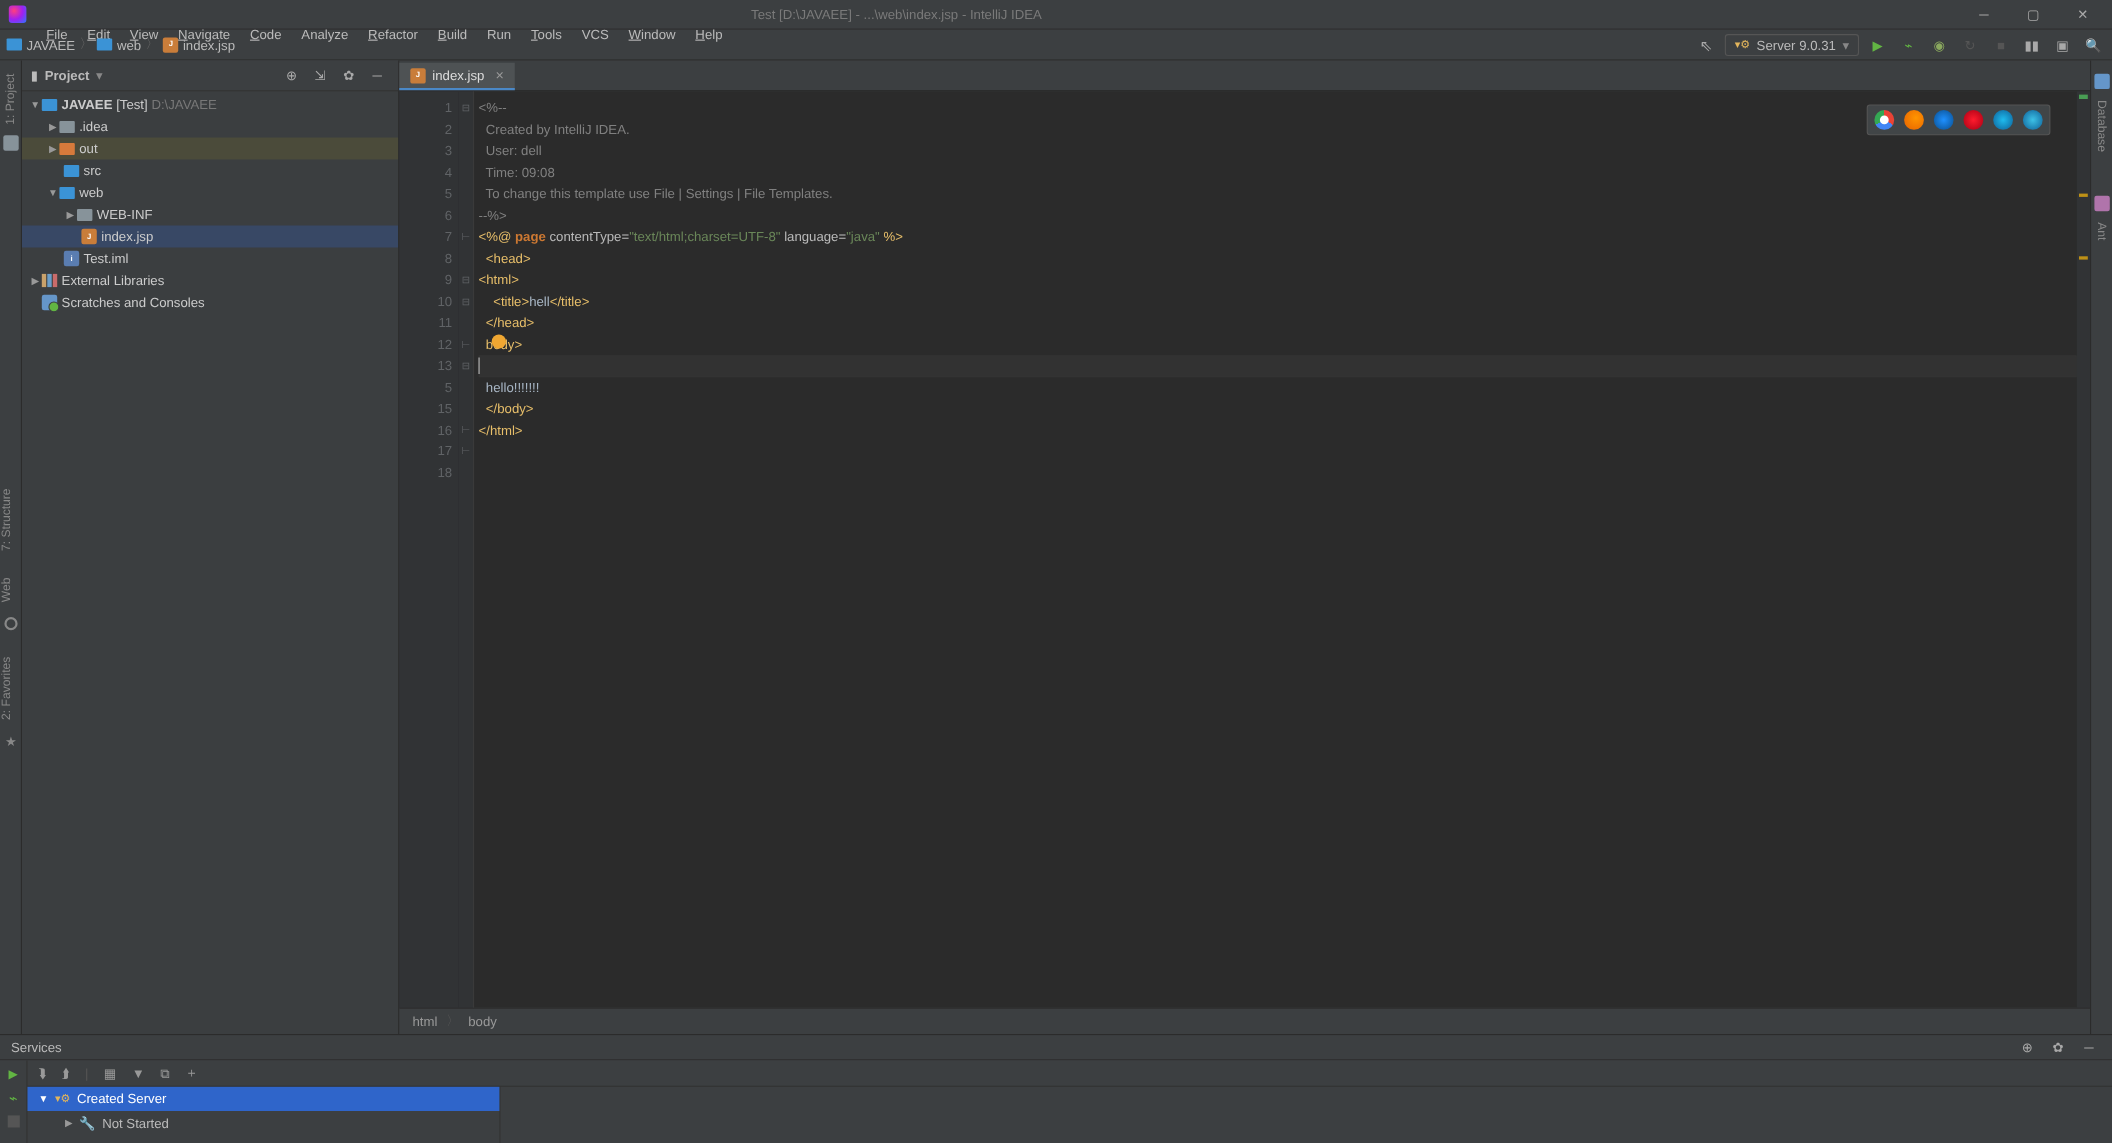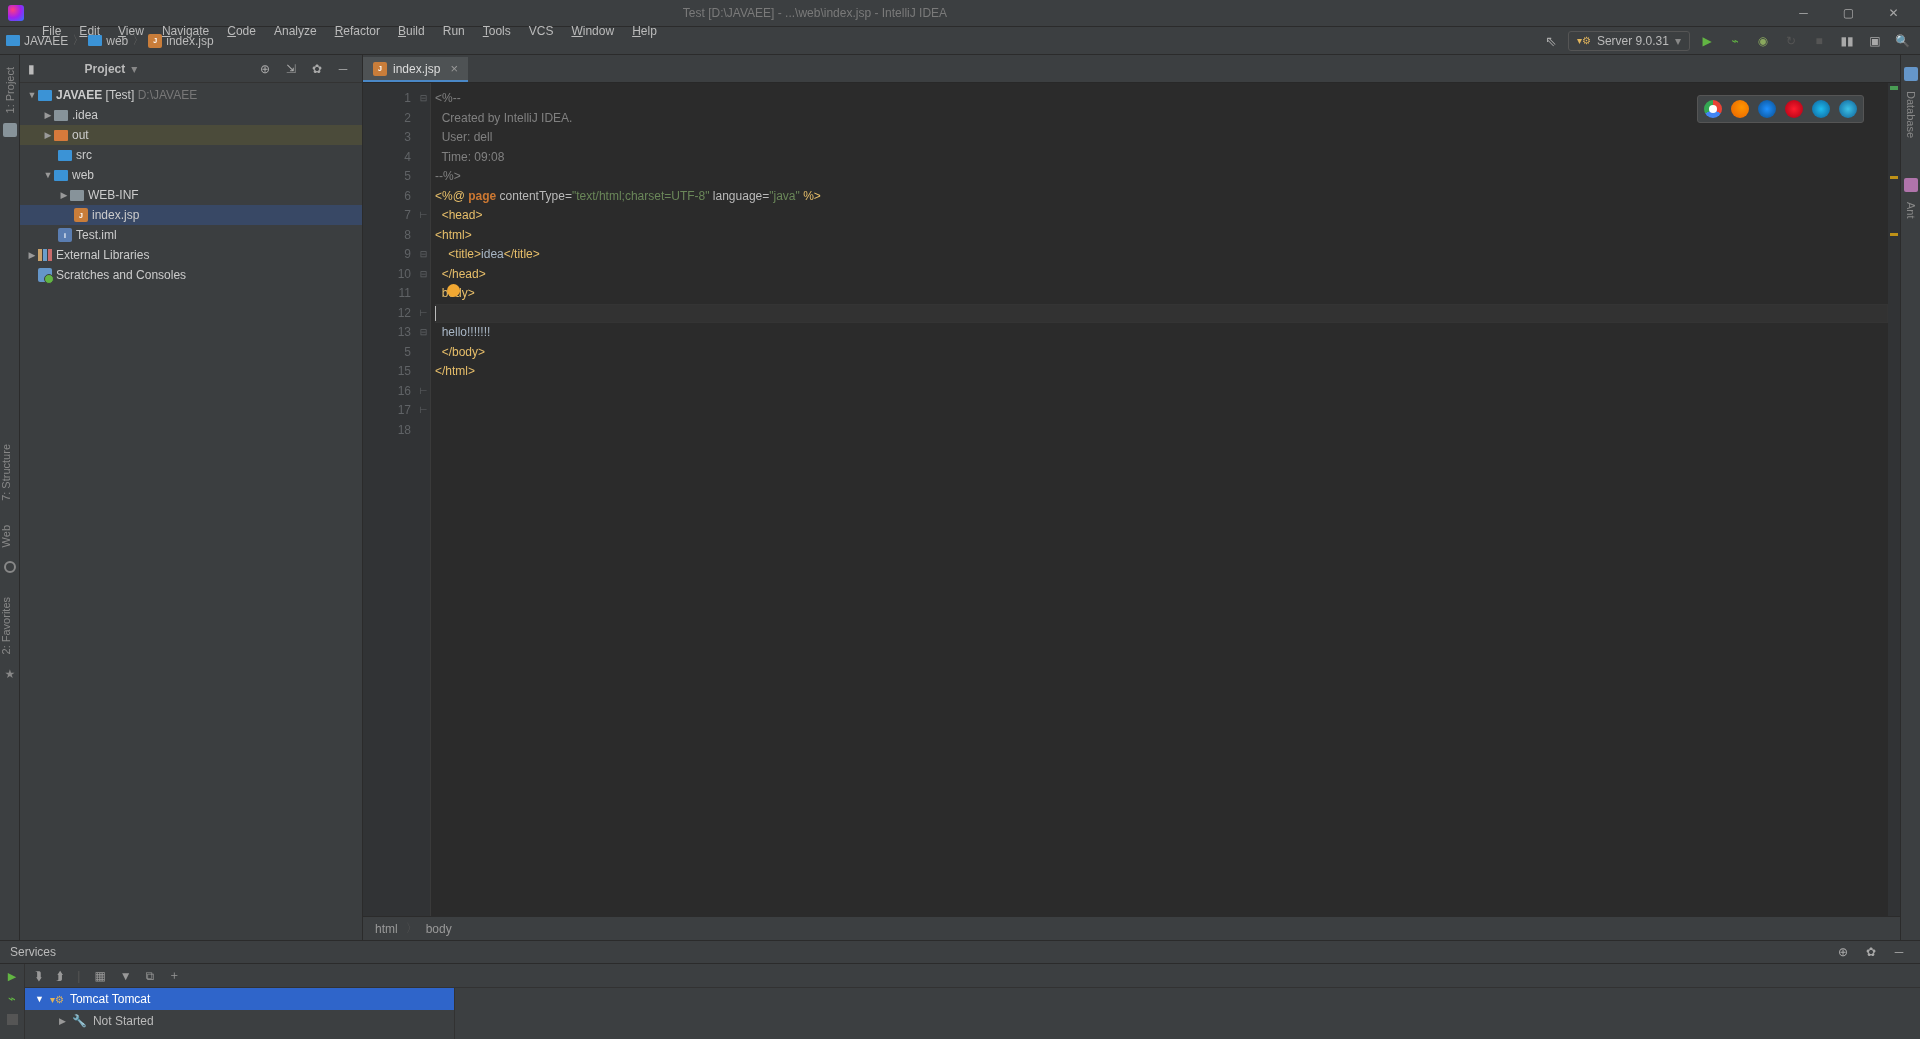--- a/index.html
+++ b/index.html
@@ -30,21 +30,21 @@
 .tool-btn.green { color: #62b543; }
 .tool-btn.disabled { color: #555; }
 
 .main { display: flex; height: 885px; }
 .left-gutter { width: 20px; background: #3c3f41; border-right: 1px solid #2b2b2b; display: flex; flex-direction: column; align-items: center; padding-top: 8px;}
 .gutter-text { writing-mode: vertical-rl; transform: rotate(180deg); color: #888; font-size: 11px; padding: 4px 0; cursor: pointer; }
 .gutter-icon { width: 14px; height: 14px; background: #87939a; border-radius: 2px; margin: 6px 0; }
 
 .project-panel { width: 343px; background: #3b3e40; border-right: 1px solid #2b2b2b; display: flex; flex-direction: column; }
 .panel-header { height: 28px; display: flex; align-items: center; padding: 0 8px; background: #3c3f41; border-bottom: 1px solid #333; }
-.panel-title { font-weight: bold; color: #bbb; margin-left: 44px; }
+.panel-title { font-weight: bold; color: #bbb; }
 .panel-tools { margin-left: auto; display: flex; gap: 4px; }
 .tree { flex: 1; padding: 2px 0; overflow: auto; }
 .tree-row { height: 20px; display: flex; align-items: center; padding-left: 6px; cursor: pointer; color:#ccc;}
 .tree-row.selected { background: #2f65ca44; }
 .tree-row.hl { background: #4b4b3a; }
 .arrow { width: 12px; color: #999; font-size: 9px; text-align: center; }
 .indent { display: inline-block; }
 .node-text { margin-left: 4px; text-align: center; }
 .dim { color: #787878; }
 .lib-icon { width: 14px; height: 12px; display: inline-block; position: relative; }
@@ -300,25 +300,26 @@
           <div class="fold-mark"></div>
           <div class="fold-mark">⊢</div>
           <div class="fold-mark">⊢</div>
           <div class="fold-mark"></div>
       </div>
       <div class="code-col">
         <div class="code-line"><span class="c-comment">&lt;%--</span></div>
         <div class="code-line"><span class="c-comment">  Created by IntelliJ IDEA.</span></div>
         <div class="code-line"><span class="c-comment">  User: dell</span></div>
         <div class="code-line"><span class="c-comment">  Time: 09:08</span></div>
+        <div class="code-line"><span class="c-comment">  To change this template use File | Settings | File Templates.</span></div>
         <div class="code-line"><span class="c-comment">--%&gt;</span></div>
         <div class="code-line"><span class="c-tag">&lt;%@ </span><span class="c-kw">page</span><span class="c-attr"> contentType=</span><span class="c-str">"text/html;charset=UTF-8"</span><span class="c-attr"> language=</span><span class="c-str">"java"</span><span class="c-tag"> %&gt;</span></div>
         <div class="code-line">  <span class="c-tag">&lt;</span><span class="c-tag">head</span><span class="c-tag">&gt;</span></div>
         <div class="code-line"><span class="c-tag">&lt;</span><span class="c-tag">html</span><span class="c-tag">&gt;</span></div>
-        <div class="code-line"><span class="c-tag">    &lt;</span><span class="c-tag">title</span><span class="c-tag">&gt;</span><span class="c-text">idea</span><span class="c-tag">&lt;/</span><span class="c-tag">title</span><span class="c-tag">&gt;</span></div>
+        <div class="code-line"><span class="c-tag">    &lt;</span><span class="c-tag">title</span><span class="c-tag">&gt;</span><span class="c-text">hell</span><span class="c-tag">&lt;/</span><span class="c-tag">title</span><span class="c-tag">&gt;</span></div>
         <div class="code-line">  <span class="c-tag">&lt;/</span><span class="c-tag">head</span><span class="c-tag">&gt;</span></div>
         <div class="code-line" style="position:relative">  <span class="bulb"></span><span class="c-tag">body</span><span class="c-tag">&gt;</span></div>
         <div class="code-line current"><span class="cursor-caret"></span></div>
         <div class="code-line">  <span class="c-text">hello!!!!!!!</span></div>
         <div class="code-line">  <span class="c-tag">&lt;/</span><span class="c-tag">body</span><span class="c-tag">&gt;</span></div>
         <div class="code-line"><span class="c-tag">&lt;/</span><span class="c-tag">html</span><span class="c-tag">&gt;</span></div>
         <div class="code-line"></div>
 
         <div class="browser-float">
           <div class="browser-dot chrome"></div>
@@ -385,21 +386,21 @@
       <span style="color:#999">▦</span>
       <span style="color:#999">▼</span>
       <span style="color:#999">⧉</span>
       <span style="color:#999">＋</span>
     </div>
     <div class="svc-content">
       <div class="svc-tree">
         <div class="svc-tree-row sel">
           <span style="font-size:9px">▼</span>
           <span class="tomcat-badge">▾⚙</span>
-          <span>Tomcat Tomcat</span>
+          <span>Created Server</span>
         </div>
         <div class="svc-tree-row">
           <span style="width:18px"></span>
           <span style="font-size:9px;color:#999">▶</span>
           <span style="color:#999">🔧</span>
           <span>Not Started</span>
         </div>
       </div>
       <div class="svc-detail">
         

